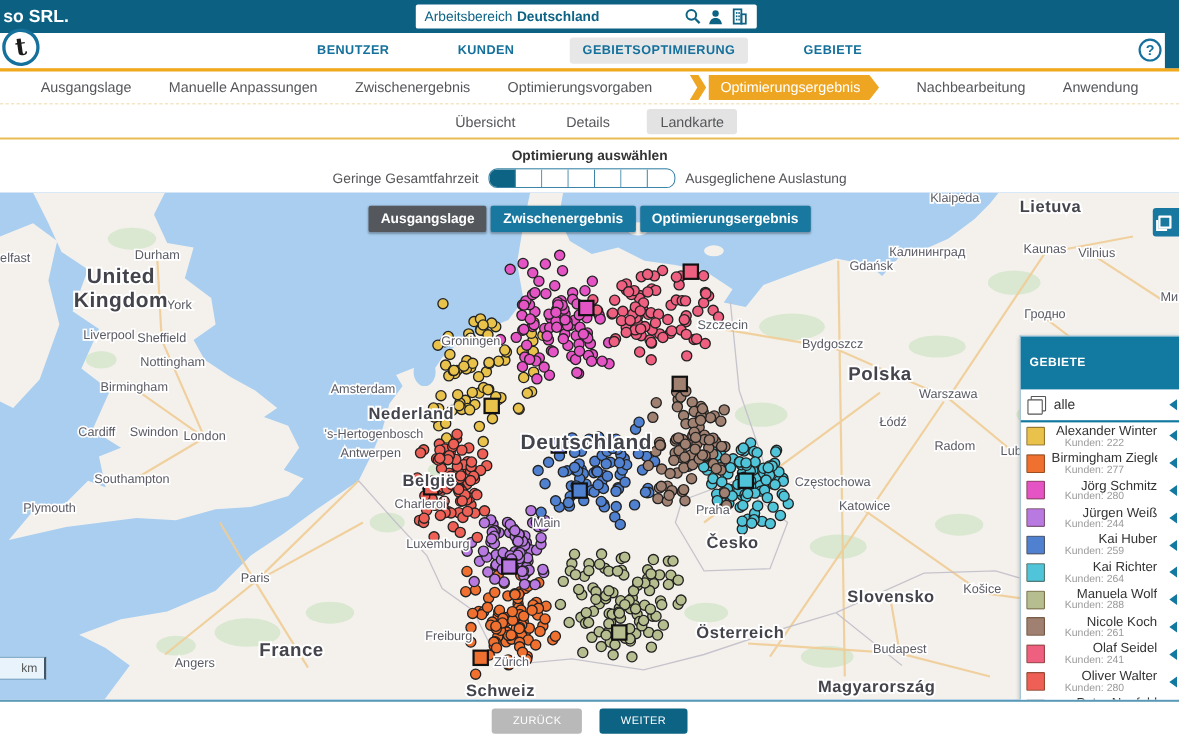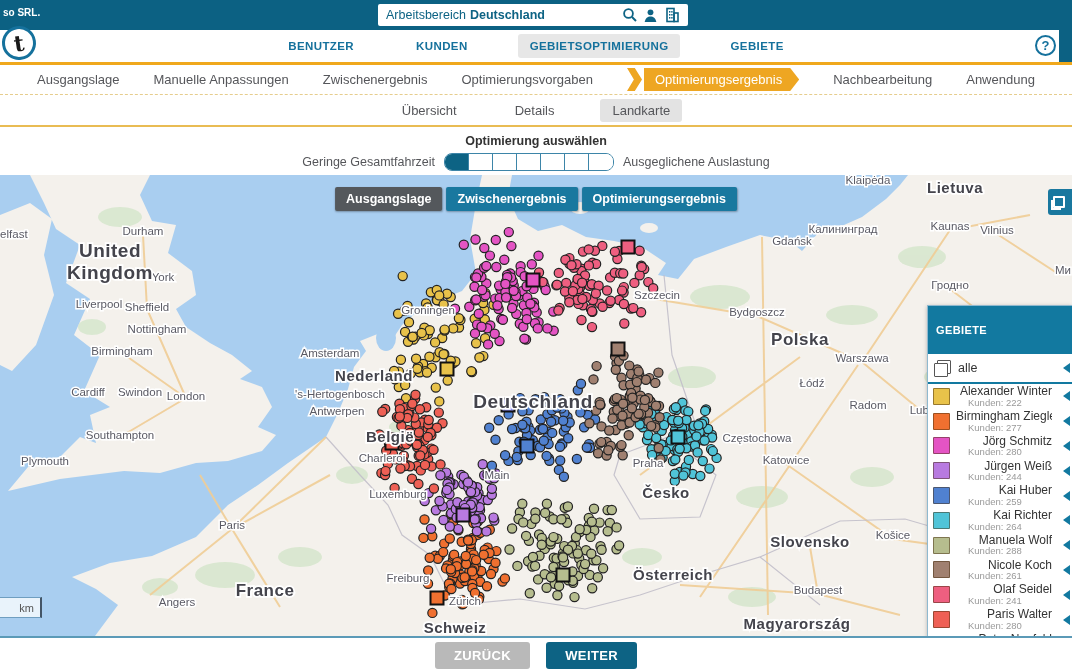--- a/index.html
+++ b/index.html
@@ -2,21 +2,21 @@
 <html><head>
 <meta charset="utf-8">
 <style>
   * { margin:0; padding:0; box-sizing:border-box; }
   html,body { width:1072px; height:670px; overflow:hidden; background:#fff;
               font-family:"Liberation Sans", sans-serif; }
   .page { position:relative; width:1072px; height:670px; }
 
   
   .topbar { height:30px; background:#0c6183; position:relative; display:flex; align-items:center; }
-  .company { position:absolute; left:3px; top:7px; color:#fff; font-weight:bold; font-size:10px; }
+  .company { position:absolute; left:3px; top:7px; color:#fff; font-weight:bold; font-size:16px; }
   .searchbox { position:absolute; left:378px; top:4px; width:310px; height:22px; background:#fff;
                border-radius:2px; display:flex; align-items:center; padding:0 8px; gap:4px; }
   .searchbox .prefix { color:#0d6384; font-size:12.5px; }
   .searchbox .value  { color:#0d6384; font-size:12.5px; font-weight:bold; }
   .searchbox .spacer { flex:1; }
   .sb-icon { width:17px; height:17px; display:flex; align-items:center; justify-content:center; }
   .sb-icon svg { display:block; }
 
   
   .menubar { height:35px; background:#fff; border-bottom:3px solid #f0a81c; position:relative;
@@ -38,21 +38,21 @@
             justify-content:center; gap:34px; background:#fff; }
   .step { color:#55565a; font-size:13px; cursor:pointer; }
   .step-active-wrap { display:flex; align-items:center; gap:2px; }
   .step-chevron { width:15px; height:23px; background:#eea622;
                   clip-path:polygon(0 0,52% 0,100% 50%,52% 100%,0 100%,46% 50%); }
   .step.active { background:#eea622; color:#fff; padding:4px 17px 4px 11px;
                  clip-path:polygon(0 0,calc(100% - 9px) 0,100% 50%,calc(100% - 9px) 100%,0 100%); }
 
   
   .subtabs { height:32px; border-bottom:2px solid #e9bc53; display:flex; align-items:center;
-             justify-content:center; gap:34px; background:#fff; }
+             justify-content:center; gap:22px; background:#fff; }
   .subtab { color:#55565a; font-size:13px; padding:4px 12px; border-radius:3px; cursor:pointer; }
   .subtab.active { background:#e3e3e3; }
 
   
   .optimizer { height:48px; background:#fff; display:flex; flex-direction:column; align-items:center;
                justify-content:center; gap:5px; padding-top:2px; }
   .opt-title { font-size:12.5px; font-weight:bold; color:#333; }
   .opt-row { display:flex; align-items:center; gap:9px; }
   .opt-label { font-size:12.5px; color:#55565a; }
   .segments { display:flex; border:1px solid #3d85a8; border-radius:8px; overflow:hidden; height:18px; }
@@ -94,21 +94,21 @@
   .swatch { width:17px; height:17px; flex:0 0 17px; border:1px solid rgba(70,45,15,.5); border-radius:1px; }
   .pi-text { display:flex; flex-direction:column; line-height:1.05; flex:1; overflow:hidden; }
   .pi-name { font-size:12px; color:#333; white-space:nowrap;text-align:right; }
   .pi-cust { font-size:9.5px; color:#9a9a9a;margin-left:12px; }
   .row-arrow { width:0; height:0; border:5px solid transparent; border-right:7px solid #1279a0;
                margin-right:0px; flex:0 0 auto; }
 
   
   .footer { height:36px; background:#fff; border-top:2px solid #5b9ab7; display:flex; align-items:center;
             justify-content:center; gap:16px; }
-  .btn { color:#fff; font-size:13px; font-weight:bold; letter-spacing:.4px; padding:6px 19px;
+  .btn { color:#fff; font-size:10px; font-weight:normal; letter-spacing:.4px; padding:6px 19px;
          border:none; border-radius:3px; cursor:pointer; font-family:"Liberation Sans",sans-serif; }
   .btn.back { background:#b9b9b9; }
   .btn.next { background:#0d6384; }
 
   svg text { font-family:"Liberation Sans", sans-serif; }
 </style>
 </head>
 <body>
 
 <div class="page">
@@ -1295,21 +1295,21 @@
             <span class="swatch" style="background:#ee5f80"></span>
             <span class="pi-text">
               <span class="pi-name">Olaf Seidel</span>
               <span class="pi-cust">Kunden: 241</span>
             </span>
             <span class="row-arrow"></span>
           </div>
           <div class="panel-item">
             <span class="swatch" style="background:#ee6055"></span>
             <span class="pi-text">
-              <span class="pi-name">Paris Walter</span>
+              <span class="pi-name">Oliver Walter</span>
               <span class="pi-cust">Kunden: 280</span>
             </span>
             <span class="row-arrow"></span>
           </div>
           <div class="panel-item">
             <span class="swatch" style="background:#8d8df0"></span>
             <span class="pi-text">
               <span class="pi-name">Petra Neufeld</span>
               <span class="pi-cust">Kunden: 0</span>
             </span>

